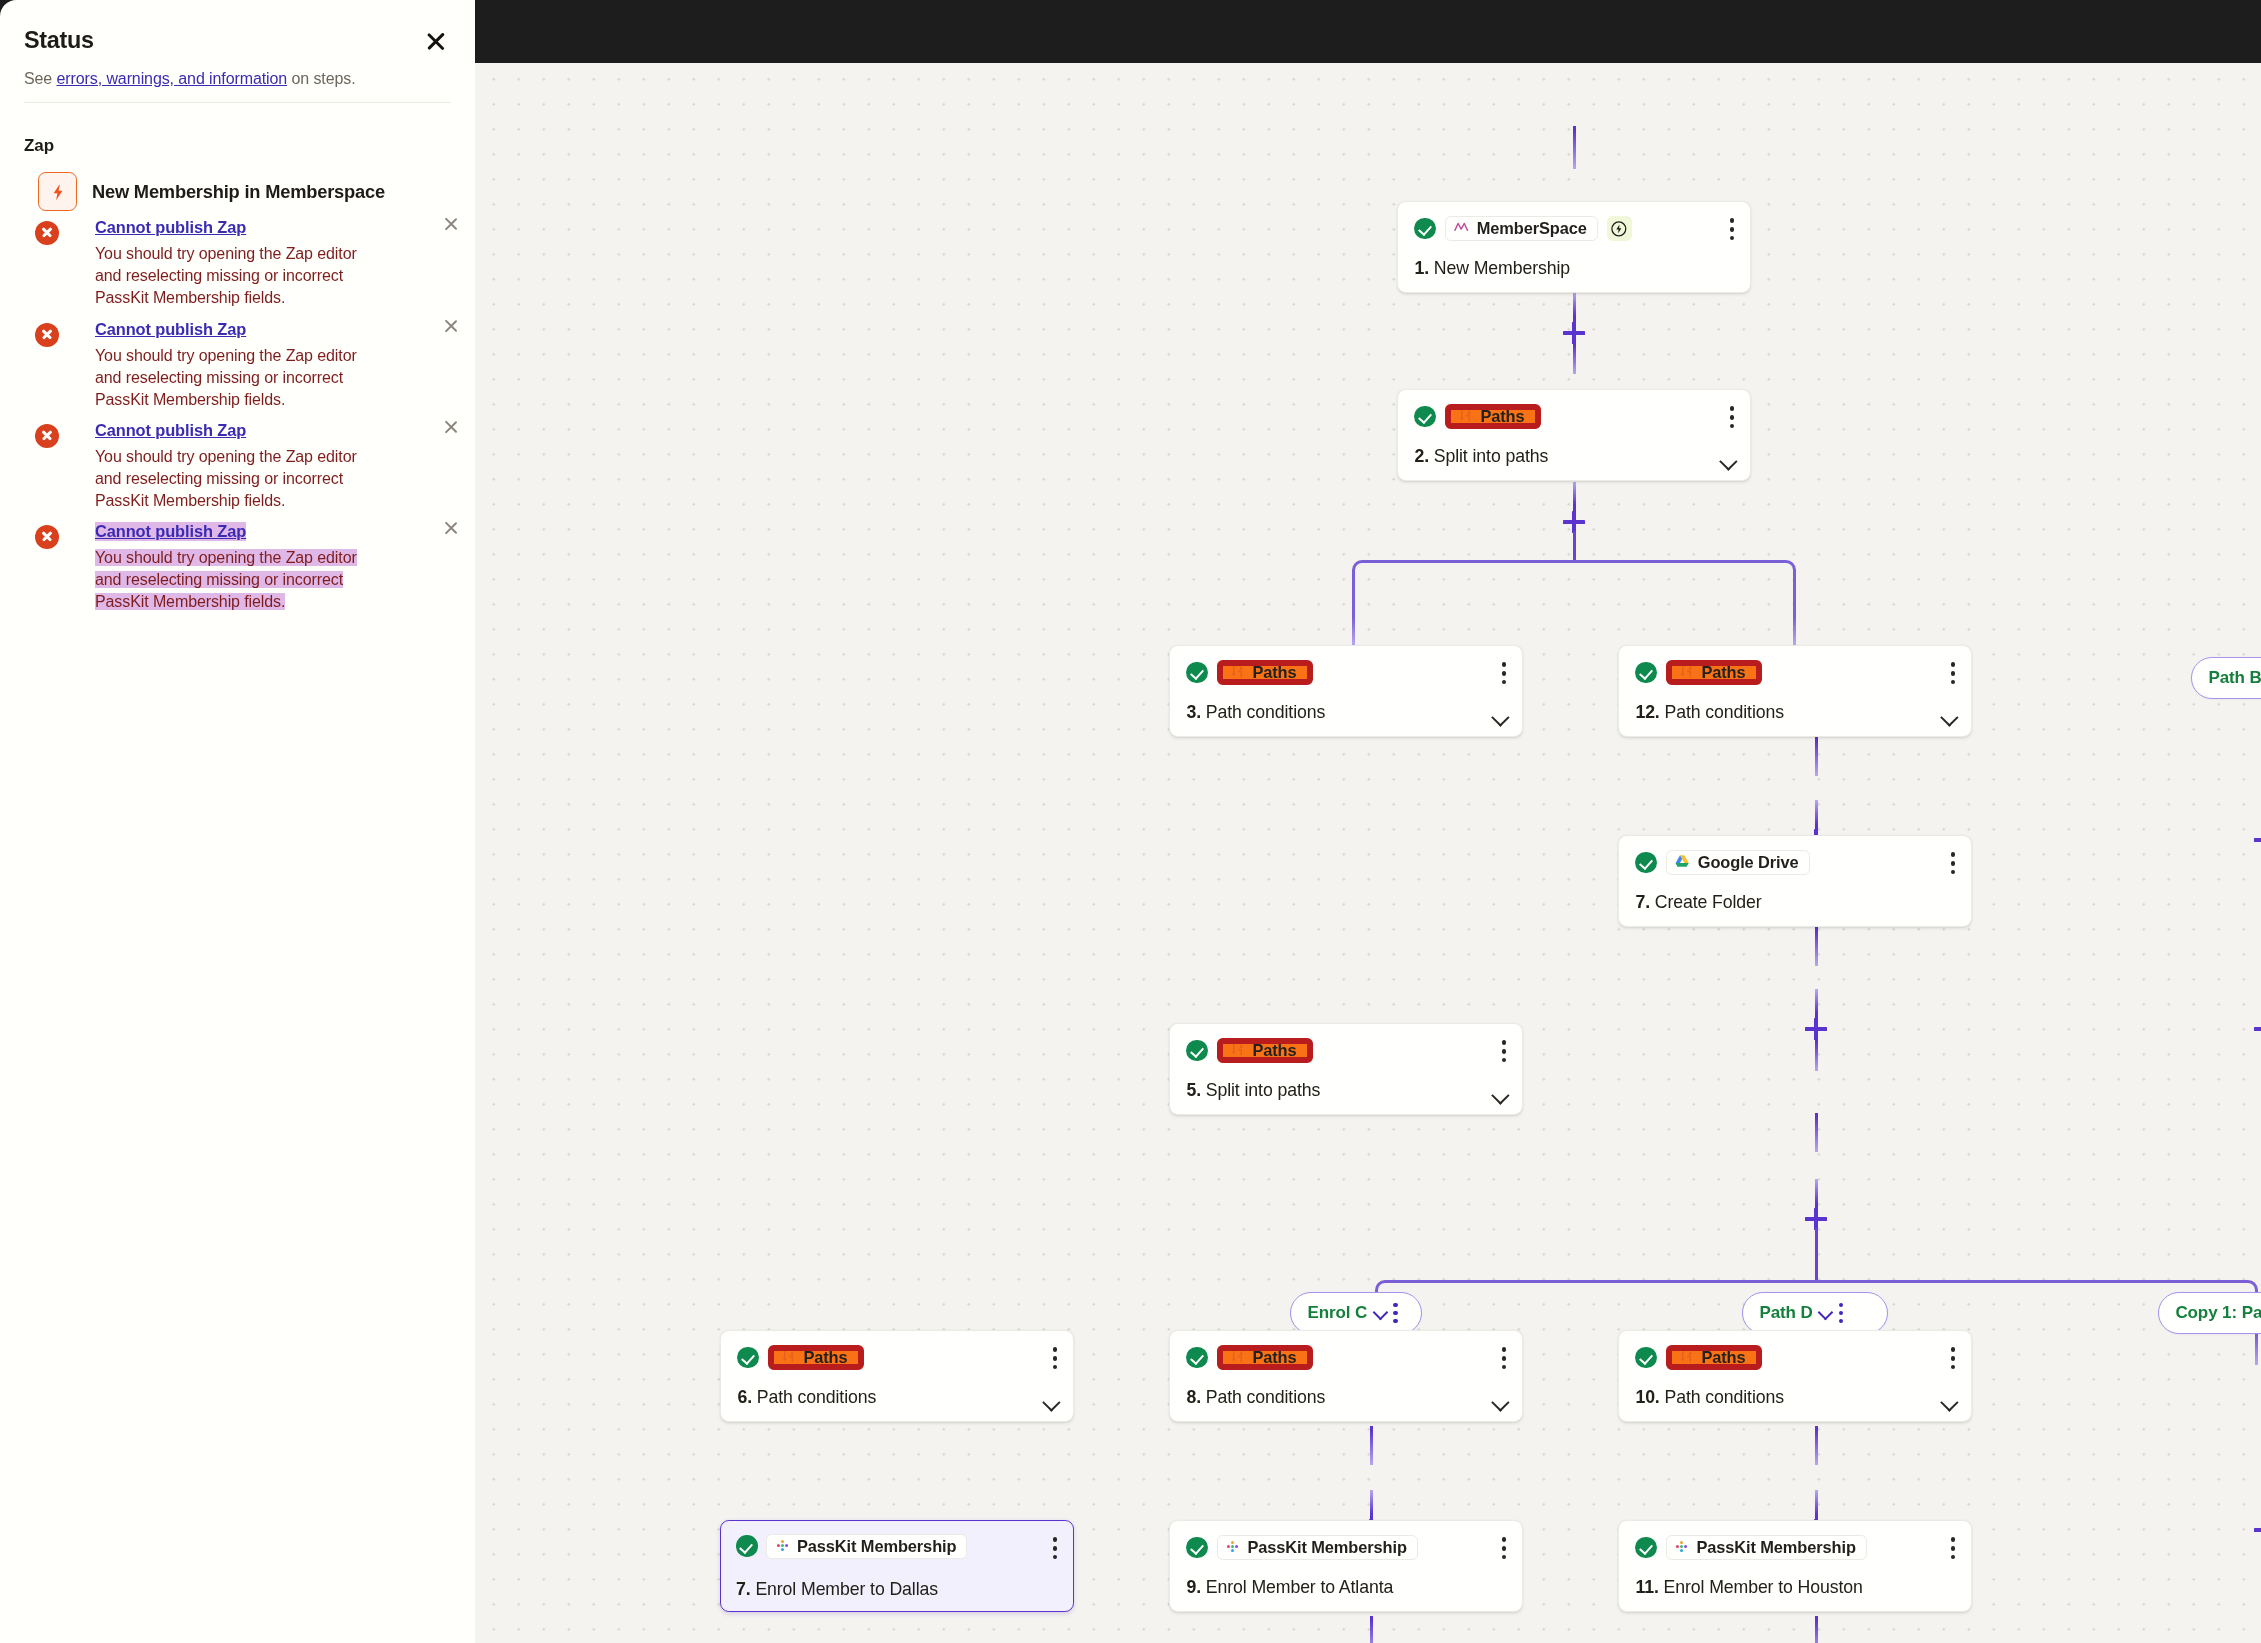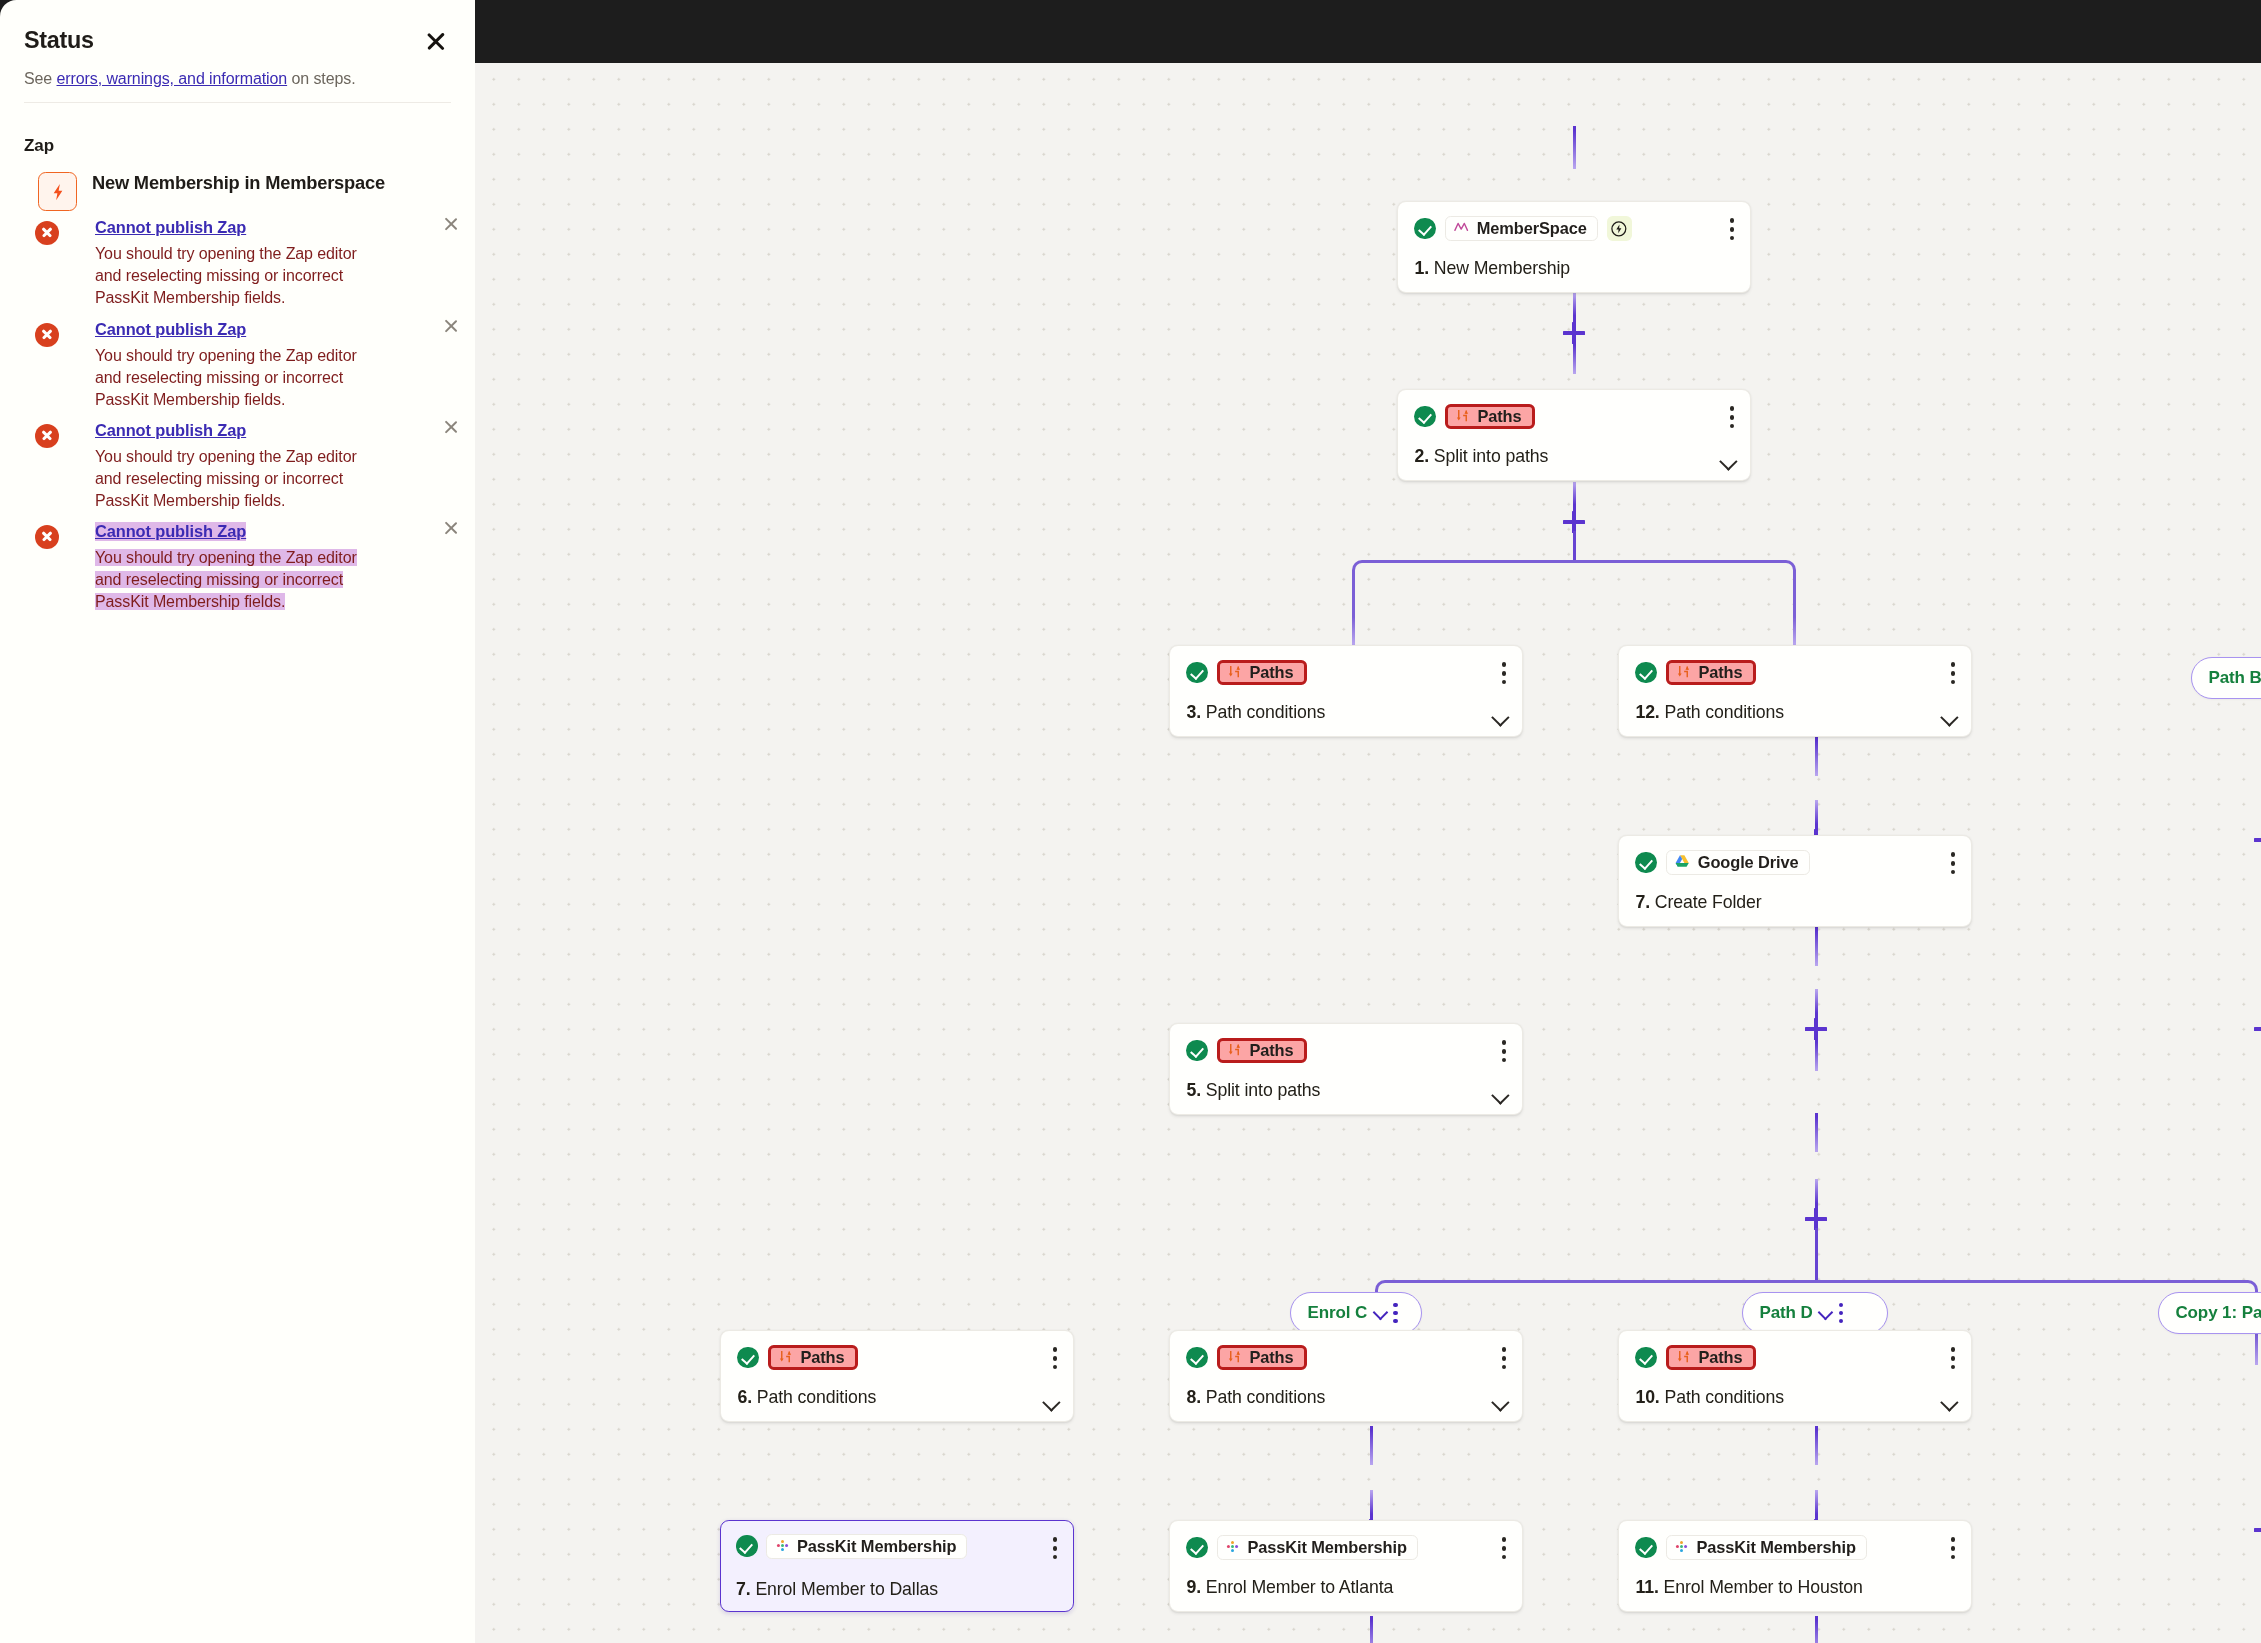--- a/index.html
+++ b/index.html
@@ -88,21 +88,21 @@
     transform:rotate(42deg);
   }
   .apppill{
     display:flex;align-items:center;gap:7px;
     border:0.6px solid #eceae4;border-radius:5.7px;
     background:#fffffd;
     padding:4.4px 10px 4.4px 7.6px;
     height:25px;box-sizing:border-box;
   }
   .apppill.paths{
-    background:#fca5a5;border:3px solid #b91c1c;
+    background:#f97316;border:6px solid #b91c1c;
   }
   .apppill .lbl{
     font-size:16.4px;font-weight:700;color:#221f1c;white-space:nowrap;letter-spacing:-0.1px;
   }
   .apppill.paths .lbl{color:#221f1c;}
   .trigbadge{
     width:25px;height:25px;border-radius:5.7px;background:#f1f7d9;
     display:flex;align-items:center;justify-content:center;
   }
   .node .title{
@@ -180,21 +180,21 @@
   .sb-sub a{color:#3b2bb3;text-decoration:underline;}
   .sb-divider{
     position:absolute;left:24px;right:24px;top:102px;height:0.9px;background:#eeebe5;
   }
   .sb-section{
     position:absolute;left:24px;top:136px;
     font-size:17px;font-weight:700;color:#1f1c18;letter-spacing:-0.1px;
   }
   .zap-head{
     position:absolute;left:38px;top:172px;
-    display:flex;gap:15px;
+    display:flex;align-items:center;gap:15px;
   }
   .zap-icon{
     width:37px;height:37px;border-radius:7.6px;
     background:#fff4ed;border:1.3px solid #f06522;
     display:flex;align-items:center;justify-content:center;flex:0 0 auto;
   }
   .zap-name{
     font-size:18.3px;font-weight:700;color:#1f1c18;letter-spacing:-0.2px;white-space:nowrap;
   }
   .err{

